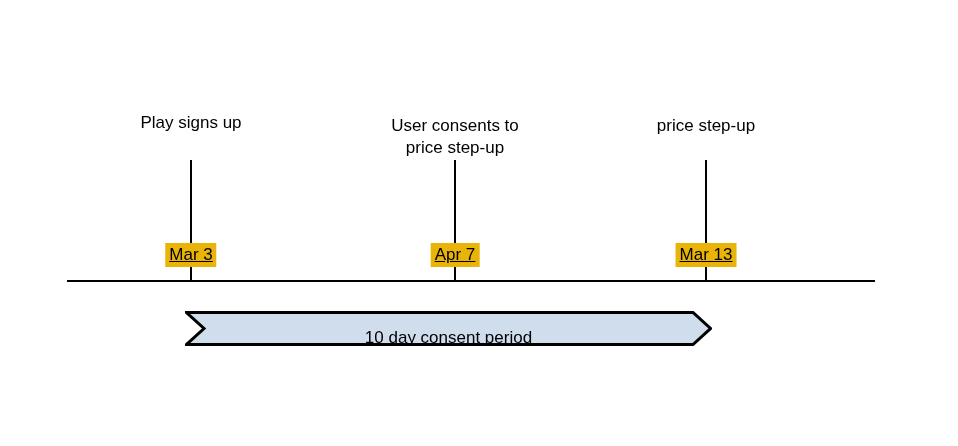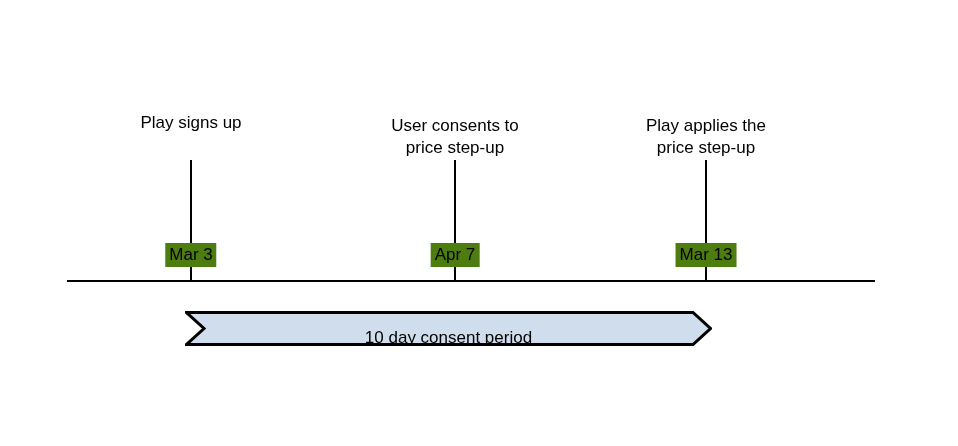--- a/index.html
+++ b/index.html
@@ -62,26 +62,27 @@
   }
   .event-caption.two-line {
     top: 101px;
     margin-top: 14px;
   }
   .event-date {
     position: absolute;
     left: 50%;
     transform: translateX(-50%);
     top: 243px;
-    background: #4d7c0f;
+    background: #eab308;
     font-size: 17px;
     line-height: 22px;
     padding: 1px 4px;
     white-space: nowrap;
     color: #000000;
+    text-decoration: underline;
   }
 
   
   .period-banner {
     position: absolute;
     left: 185px;
     top: 311px;
     width: 527px;
     height: 53px;
   }
@@ -122,21 +123,20 @@
     <div class="event-caption two-line">
       <div>User consents to</div>
       <div>price step-up</div>
     </div>
     <div class="event-date">Apr 7</div>
   </div>
 
   <div class="event-marker" style="left:706px;">
     <div class="event-tick"></div>
     <div class="event-caption two-line">
-      <div>Play applies the</div>
       <div>price step-up</div>
     </div>
     <div class="event-date">Mar 13</div>
   </div>
 
   <div class="period-banner">
     <svg viewBox="0 0 527 35" preserveAspectRatio="none">
       <polygon points="1.5,1.5 508,1.5 525.5,17.5 508,33.5 1.5,33.5 19,17.5" fill="#cfdded" stroke="#000000" stroke-width="3" stroke-linejoin="miter"></polygon>
     </svg>
     <div class="period-banner-label">10 day consent period</div>

